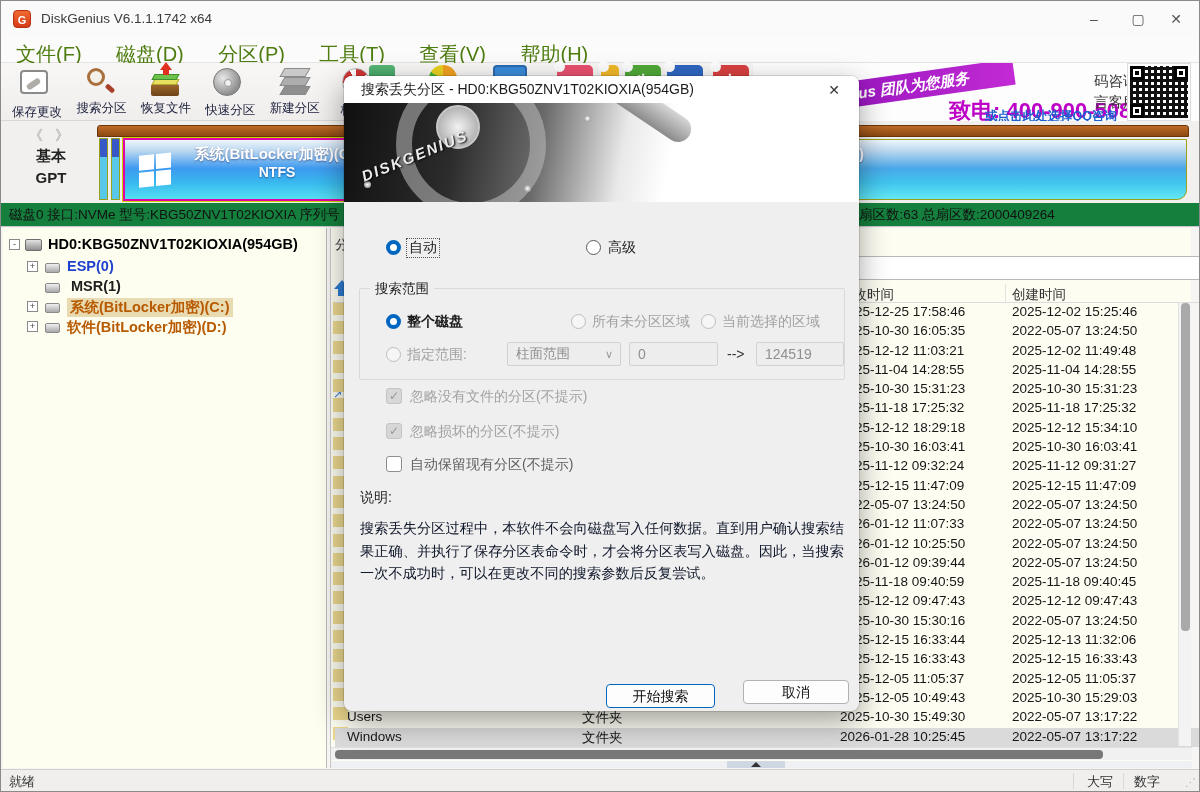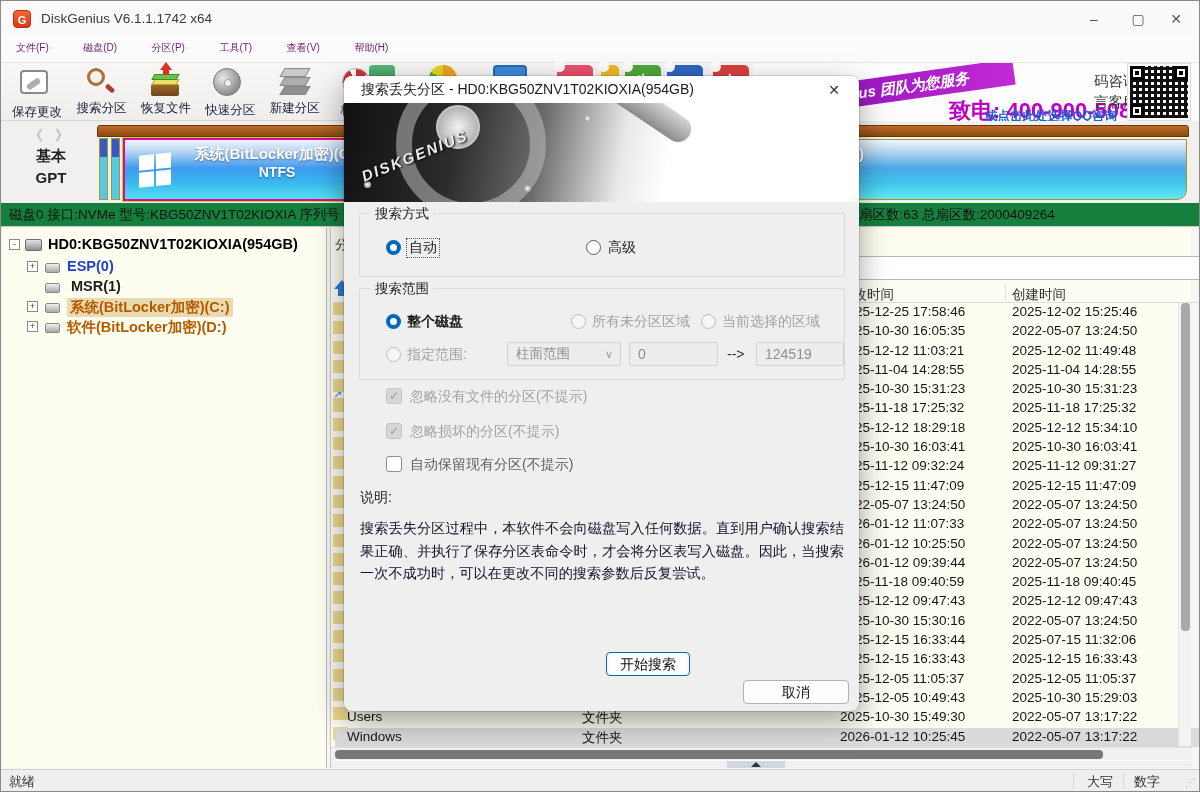--- a/index.html
+++ b/index.html
@@ -11,21 +11,21 @@
   
   .titlebar { left:0; top:0; width:1198px; height:36px; background:#fbfafa; }
   .applogo { left:12px; top:9px; width:18px; height:18px; border-radius:4px;
              background:linear-gradient(180deg,#f06a32,#d63a16); color:#fff; font-weight:bold;
              font-size:11px; text-align:center; line-height:18px; border:1px solid #b83010;}
   .apptitle { left:40px; top:10px; font-size:13.5px; color:#3a3a3a; }
   .winbtn { top:6px; width:38px; height:24px; text-align:center; line-height:24px; color:#555; font-size:14px; }
 
   
   .menubar { left:0; top:36px; width:1198px; height:26px; background:#fcfbfb; border-bottom:1px solid #e6e4e2; }
-  .menuitem { display:inline-block; padding:4px 15px 0 15px; font-size:10px; color:#701a75; height:25px; }
+  .menuitem { display:inline-block; padding:4px 15px 0 15px; font-size:20px; color:#4d7c0f; height:25px; }
 
   
   .toolbar { left:0; top:62px; width:1198px; height:58px; background:linear-gradient(#f8f7f6,#efeeec); border-bottom:1px solid #d9d7d4; }
   .tbtn { display:inline-block; width:60px; height:56px; text-align:center; vertical-align:top; padding-top:3px; }
   .tbtn .lbl { display:block; font-size:12.5px; color:#20233f; margin-top:2px; white-space:nowrap; }
   .ticon { position:relative; width:34px; height:32px; margin:0 auto; }
   
   .i-save { width:28px; height:24px; margin-top:4px; border:2px solid #8a8a8a; border-radius:4px; background:#fff; position:relative;}
   .i-save::after { content:""; position:absolute; left:4px; top:9px; width:15px; height:6px; background:#b0aca8; border-radius:3px; transform:rotate(-35deg); }
   
@@ -180,21 +180,21 @@
   .combo .ch { position:absolute; right:7px; top:0; color:#9a9a9a; font-size:11px; }
   .dinput { position:absolute; height:24px; background:#ededed; border:1px solid #d2d2d2; border-radius:2px;
             font-size:14px; color:#8f8f8f; line-height:22px; padding-left:8px; }
   .chk { position:absolute; width:16px; height:16px; border-radius:3px; }
   .chk.dis-on { background:#d7d7d7; border:1px solid #c4c4c4; color:#969696; font-size:12px; line-height:15px; text-align:center; }
   .chk.off { background:#fff; border:1px solid #8f8f8f; }
   .clabel { position:absolute; font-size:14px; white-space:nowrap; }
   .dnote-l { position:absolute; left:16px; font-size:14px; color:#1d1d1d; }
   .dnote { position:absolute; left:16px; width:484px; font-size:14.2px; color:#0f172a; line-height:22.5px; text-align:justify; }
   .dbtn { position:absolute; height:24px; border-radius:4px; background:#fdfdfd; font-size:14px; text-align:center; line-height:22px; color:#111; }
-  .dbtn.primary { border:1.5px solid #0067c0; width:84px; left:262px; top:576px; }
+  .dbtn.primary { border:1.5px solid #0067c0; width:109px; left:262px; top:608px; }
   .dbtn.plain { border:1px solid #b2b2b2; width:106px; left:399px; top:604px; }
 </style>
 </head>
 <body>
 
 <div id="app">
 
   <div class="abs titlebar">
     <div class="abs applogo">G</div>
     <div class="abs apptitle">DiskGenius V6.1.1.1742 x64</div>
@@ -416,21 +416,21 @@
       <div class="frow">
           <span class="c-m">2025-12-12 09:47:43</span>
           <span class="c-c">2025-12-12 09:47:43</span>
         </div>
       <div class="frow">
           <span class="c-m">2025-10-30 15:30:16</span>
           <span class="c-c">2022-05-07 13:24:50</span>
         </div>
       <div class="frow">
           <span class="c-m">2025-12-15 16:33:44</span>
-          <span class="c-c">2025-07-15 11:32:06</span>
+          <span class="c-c">2025-12-13 11:32:06</span>
         </div>
       <div class="frow">
           <span class="c-m">2025-12-15 16:33:43</span>
           <span class="c-c">2025-12-15 16:33:43</span>
         </div>
       <div class="frow">
           <span class="c-m">2025-12-05 11:05:37</span>
           <span class="c-c">2025-12-05 11:05:37</span>
         </div>
       <div class="frow">
@@ -439,21 +439,21 @@
         </div>
       <div class="frow">
         <span class="c-name">Users</span>
           <span class="c-type">文件夹</span>
         <span class="c-m">2025-10-30 15:49:30</span>
           <span class="c-c">2022-05-07 13:17:22</span>
         </div>
       <div class="frow sel">
         <span class="c-name">Windows</span>
           <span class="c-type">文件夹</span>
-        <span class="c-m">2026-01-12 10:25:45</span>
+        <span class="c-m">2026-01-28 10:25:45</span>
           <span class="c-c">2022-05-07 13:17:22</span>
         </div>
     </div>
 
     <div class="vsb">
         <div class="thumb"></div>
       </div>
     <div class="hsb">
         <div class="thumb"></div>
       </div>
@@ -479,23 +479,20 @@
     <div class="dlg-photo">
       <div class="platter"></div>
       <div class="spindle"></div>
       <div class="armp"></div>
       <span class="screw" style="left:20px;top:78px"></span>
       <span class="screw" style="left:180px;top:82px"></span>
       <span class="screw" style="left:240px;top:12px"></span>
       <span class="dg-cap">DISKGENIUS</span>
     </div>
 
-    <div class="groupbox" style="top:137px;height:64px">
-      <span class="gb-legend">搜索方式</span>
-    </div>
     <span class="radio on" style="left:42px;top:164px"></span>
     <span class="rlabel focus" style="left:63px;top:163px">自动</span>
     <span class="radio" style="left:242px;top:164px"></span>
     <span class="rlabel" style="left:264px;top:163px">高级</span>
 
     <div class="groupbox" style="top:212px;height:92px">
       <span class="gb-legend">搜索范围</span>
     </div>
     <span class="radio on" style="left:42px;top:238px"></span>
     <span class="rlabel" style="left:63px;top:237px;font-weight:bold">整个磁盘</span>

